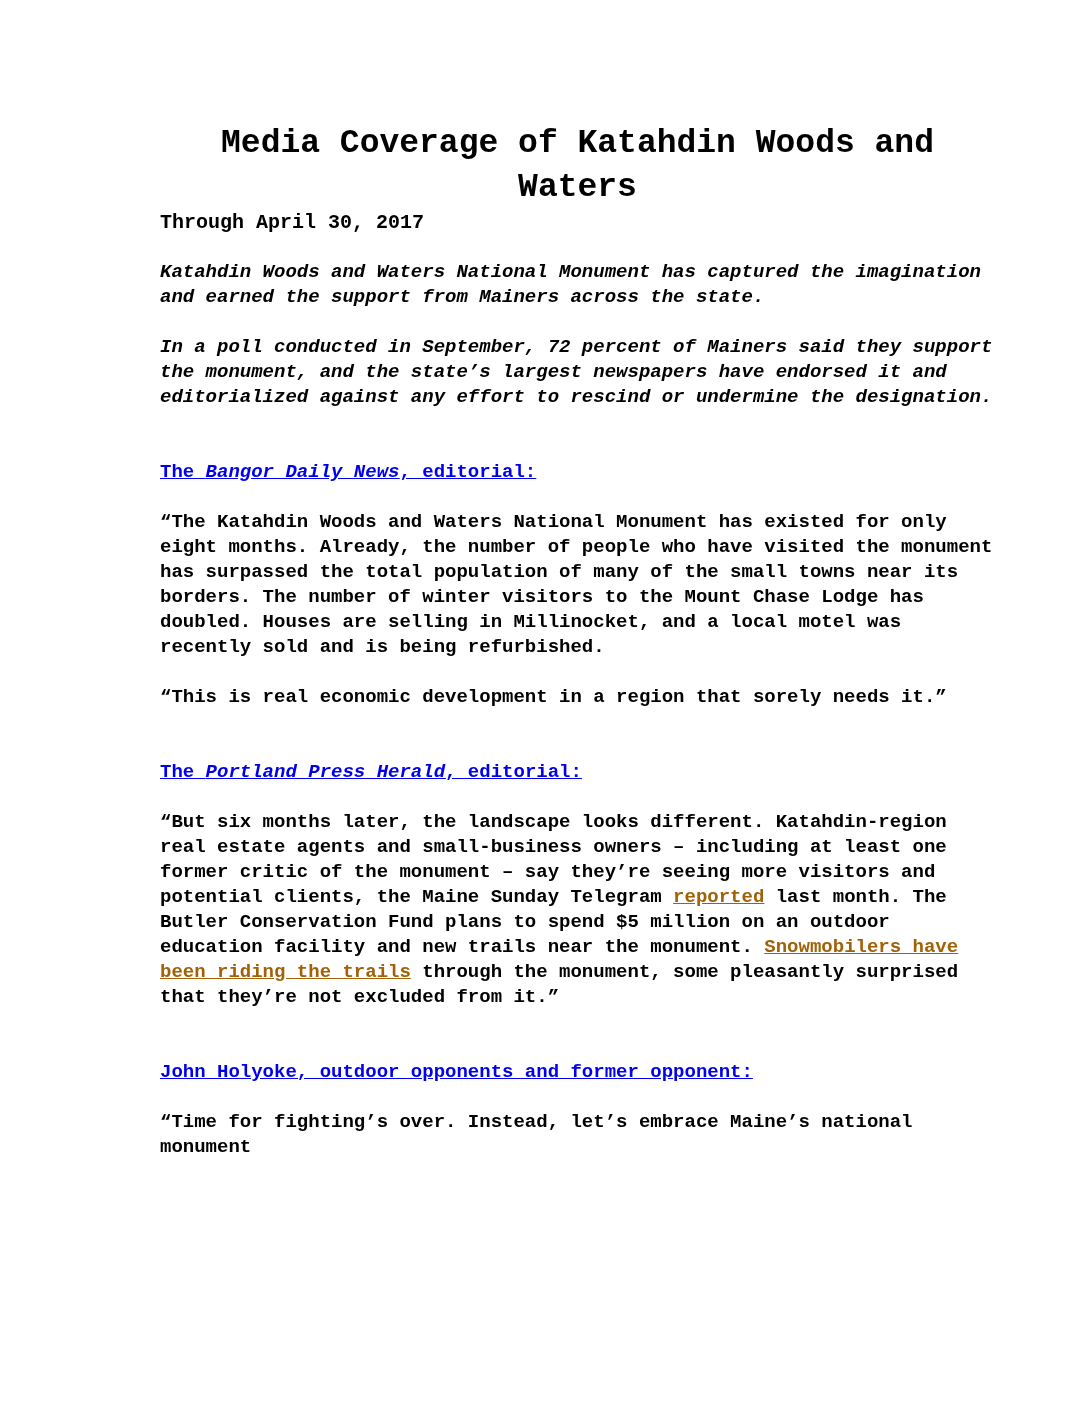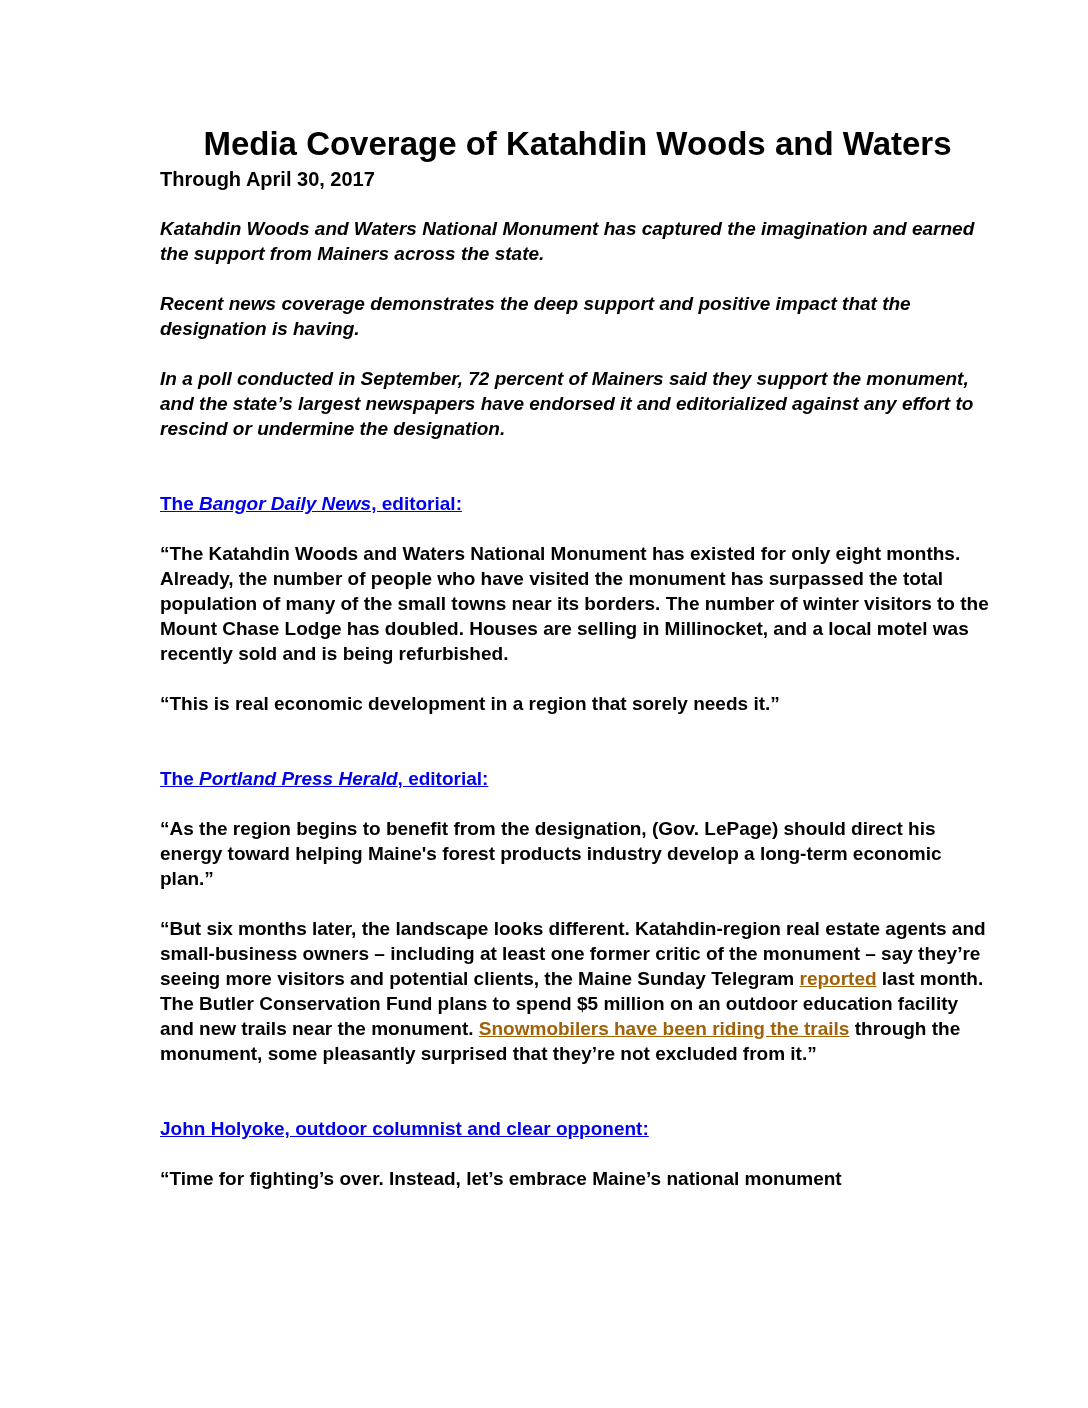--- a/index.html
+++ b/index.html
@@ -7,21 +7,21 @@
     padding: 0;
     background: #ffffff;
   }
   .page {
     position: relative;
     width: 1088px;
     height: 1408px;
     background: #ffffff;
     box-sizing: border-box;
     padding: 122px 93px 0 160px;
-    font-family: Liberation Sans, sans-serif;
+    font-family: Liberation Mono, monospace;
     font-weight: 700;
     color: #000000;
     overflow: hidden;
   }
   .doc-title {
     text-align: center;
     font-size: 33px;
     line-height: 44px;
     font-weight: 700;
   }
@@ -61,34 +61,32 @@
 
 <div class="page">
 
   <div class="doc-title">
     <div>Media Coverage of Katahdin Woods and Waters</div>
   </div>
   <div class="doc-subtitle">Through April 30, 2017</div>
 
   <div class="intro">
     <p>Katahdin Woods and Waters National Monument has captured the imagination and earned the support from Mainers across the state.</p>
-    <p>Recent news coverage demonstrates the deep support and positive impact that the designation is having.</p>
     <p>In a poll conducted in September, 72 percent of Mainers said they support the monument, and the state’s largest newspapers have endorsed it and editorialized against any effort to rescind or undermine the designation.</p>
   </div>
 
   <div class="section">
     <p><a class="heading-link"><span>The </span><i>Bangor Daily News</i><span>, editorial:</span></a></p>
     <p>“The Katahdin Woods and Waters National Monument has existed for only eight months. Already, the number of people who have visited the monument has surpassed the total population of many of the small towns near its borders. The number of winter visitors to the Mount Chase Lodge has doubled. Houses are selling in Millinocket, and a local motel was recently sold and is being refurbished.</p>
     <p>“This is real economic development in a region that sorely needs it.”</p>
   </div>
 
   <div class="section">
     <p><a class="heading-link"><span>The </span><i>Portland Press Herald</i><span>, editorial:</span></a></p>
-    <p>“As the region begins to benefit from the designation, (Gov. LePage) should direct his energy toward helping Maine's forest products industry develop a long-term economic plan.”</p>
     <p><span>“But six months later, the landscape looks different. Katahdin-region real estate agents and small-business owners – including at least one former critic of the monument – say they’re seeing more visitors and potential clients, the Maine Sunday Telegram </span><a class="inline-link">reported</a><span> last month. The Butler Conservation Fund plans to spend $5 million on an outdoor education facility and new trails near the monument. </span><a class="inline-link">Snowmobilers have been riding the trails</a><span> through the monument, some pleasantly surprised that they’re not excluded from it.”</span></p>
   </div>
 
   <div class="section">
-    <p><a class="heading-link">John Holyoke, outdoor columnist and clear opponent:</a></p>
+    <p><a class="heading-link">John Holyoke, outdoor opponents and former opponent:</a></p>
     <p>“Time for fighting’s over. Instead, let’s embrace Maine’s national monument</p>
   </div>
 
 </div>
 
 </body></html>

